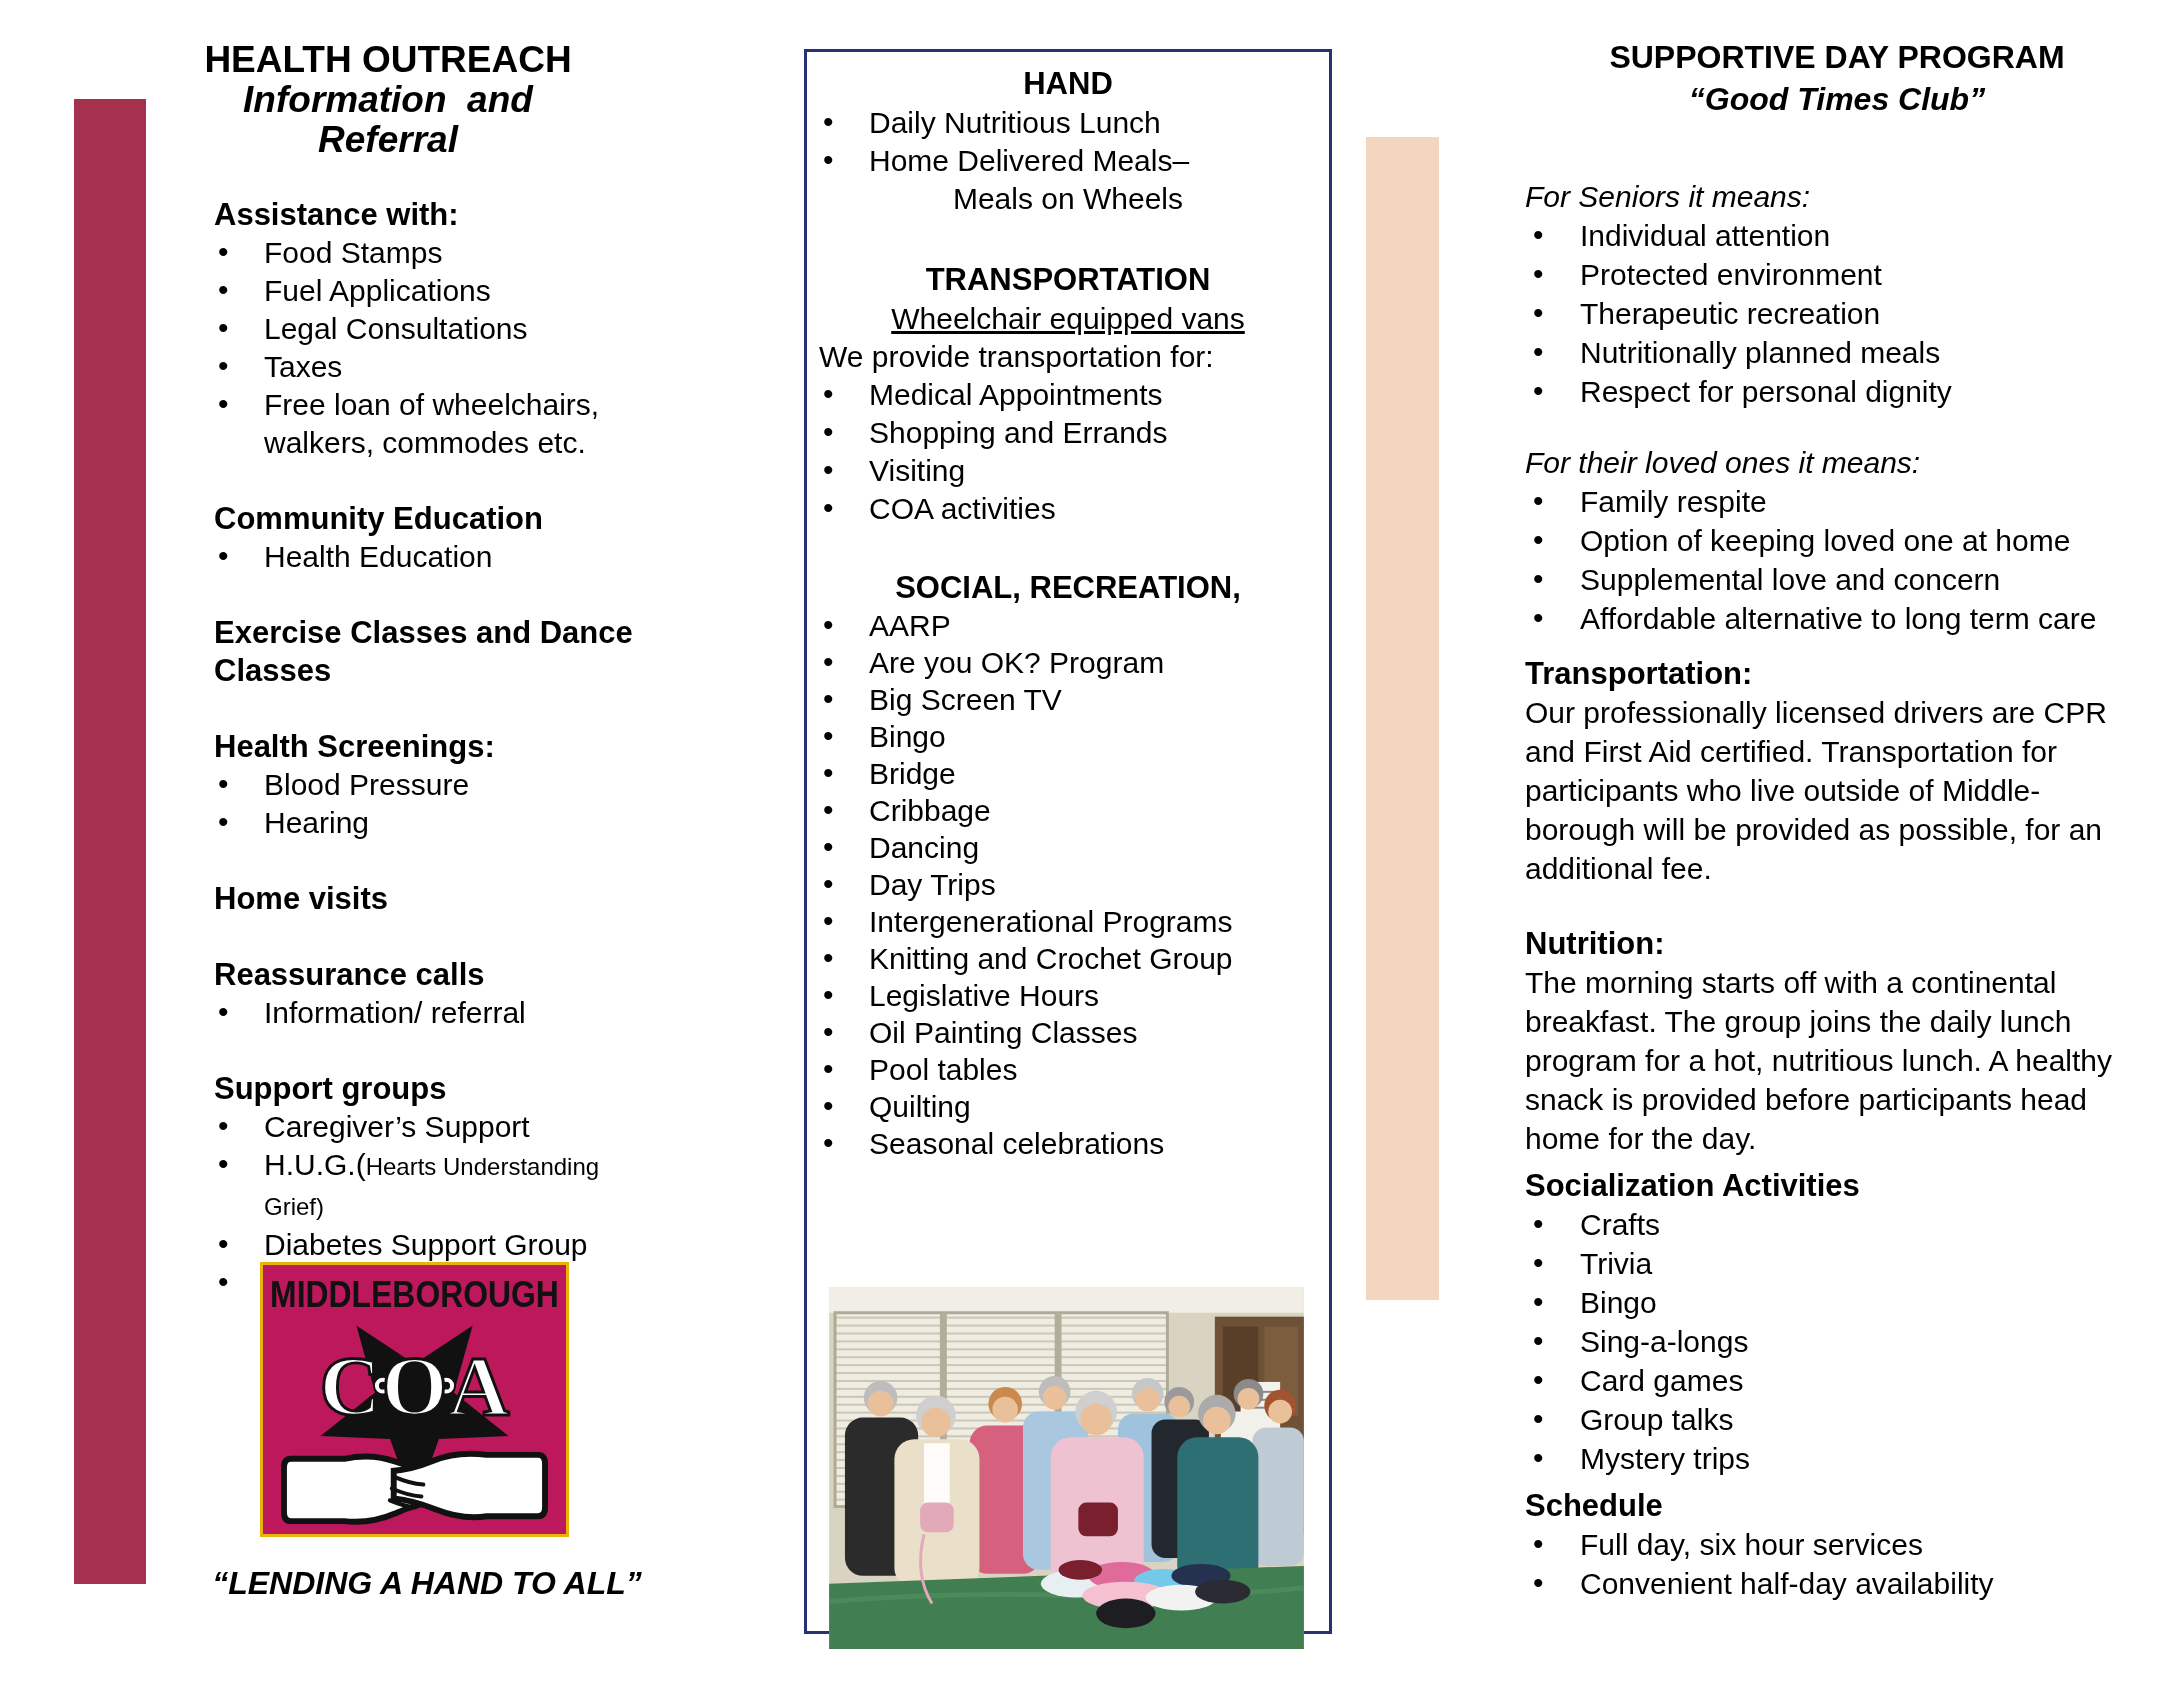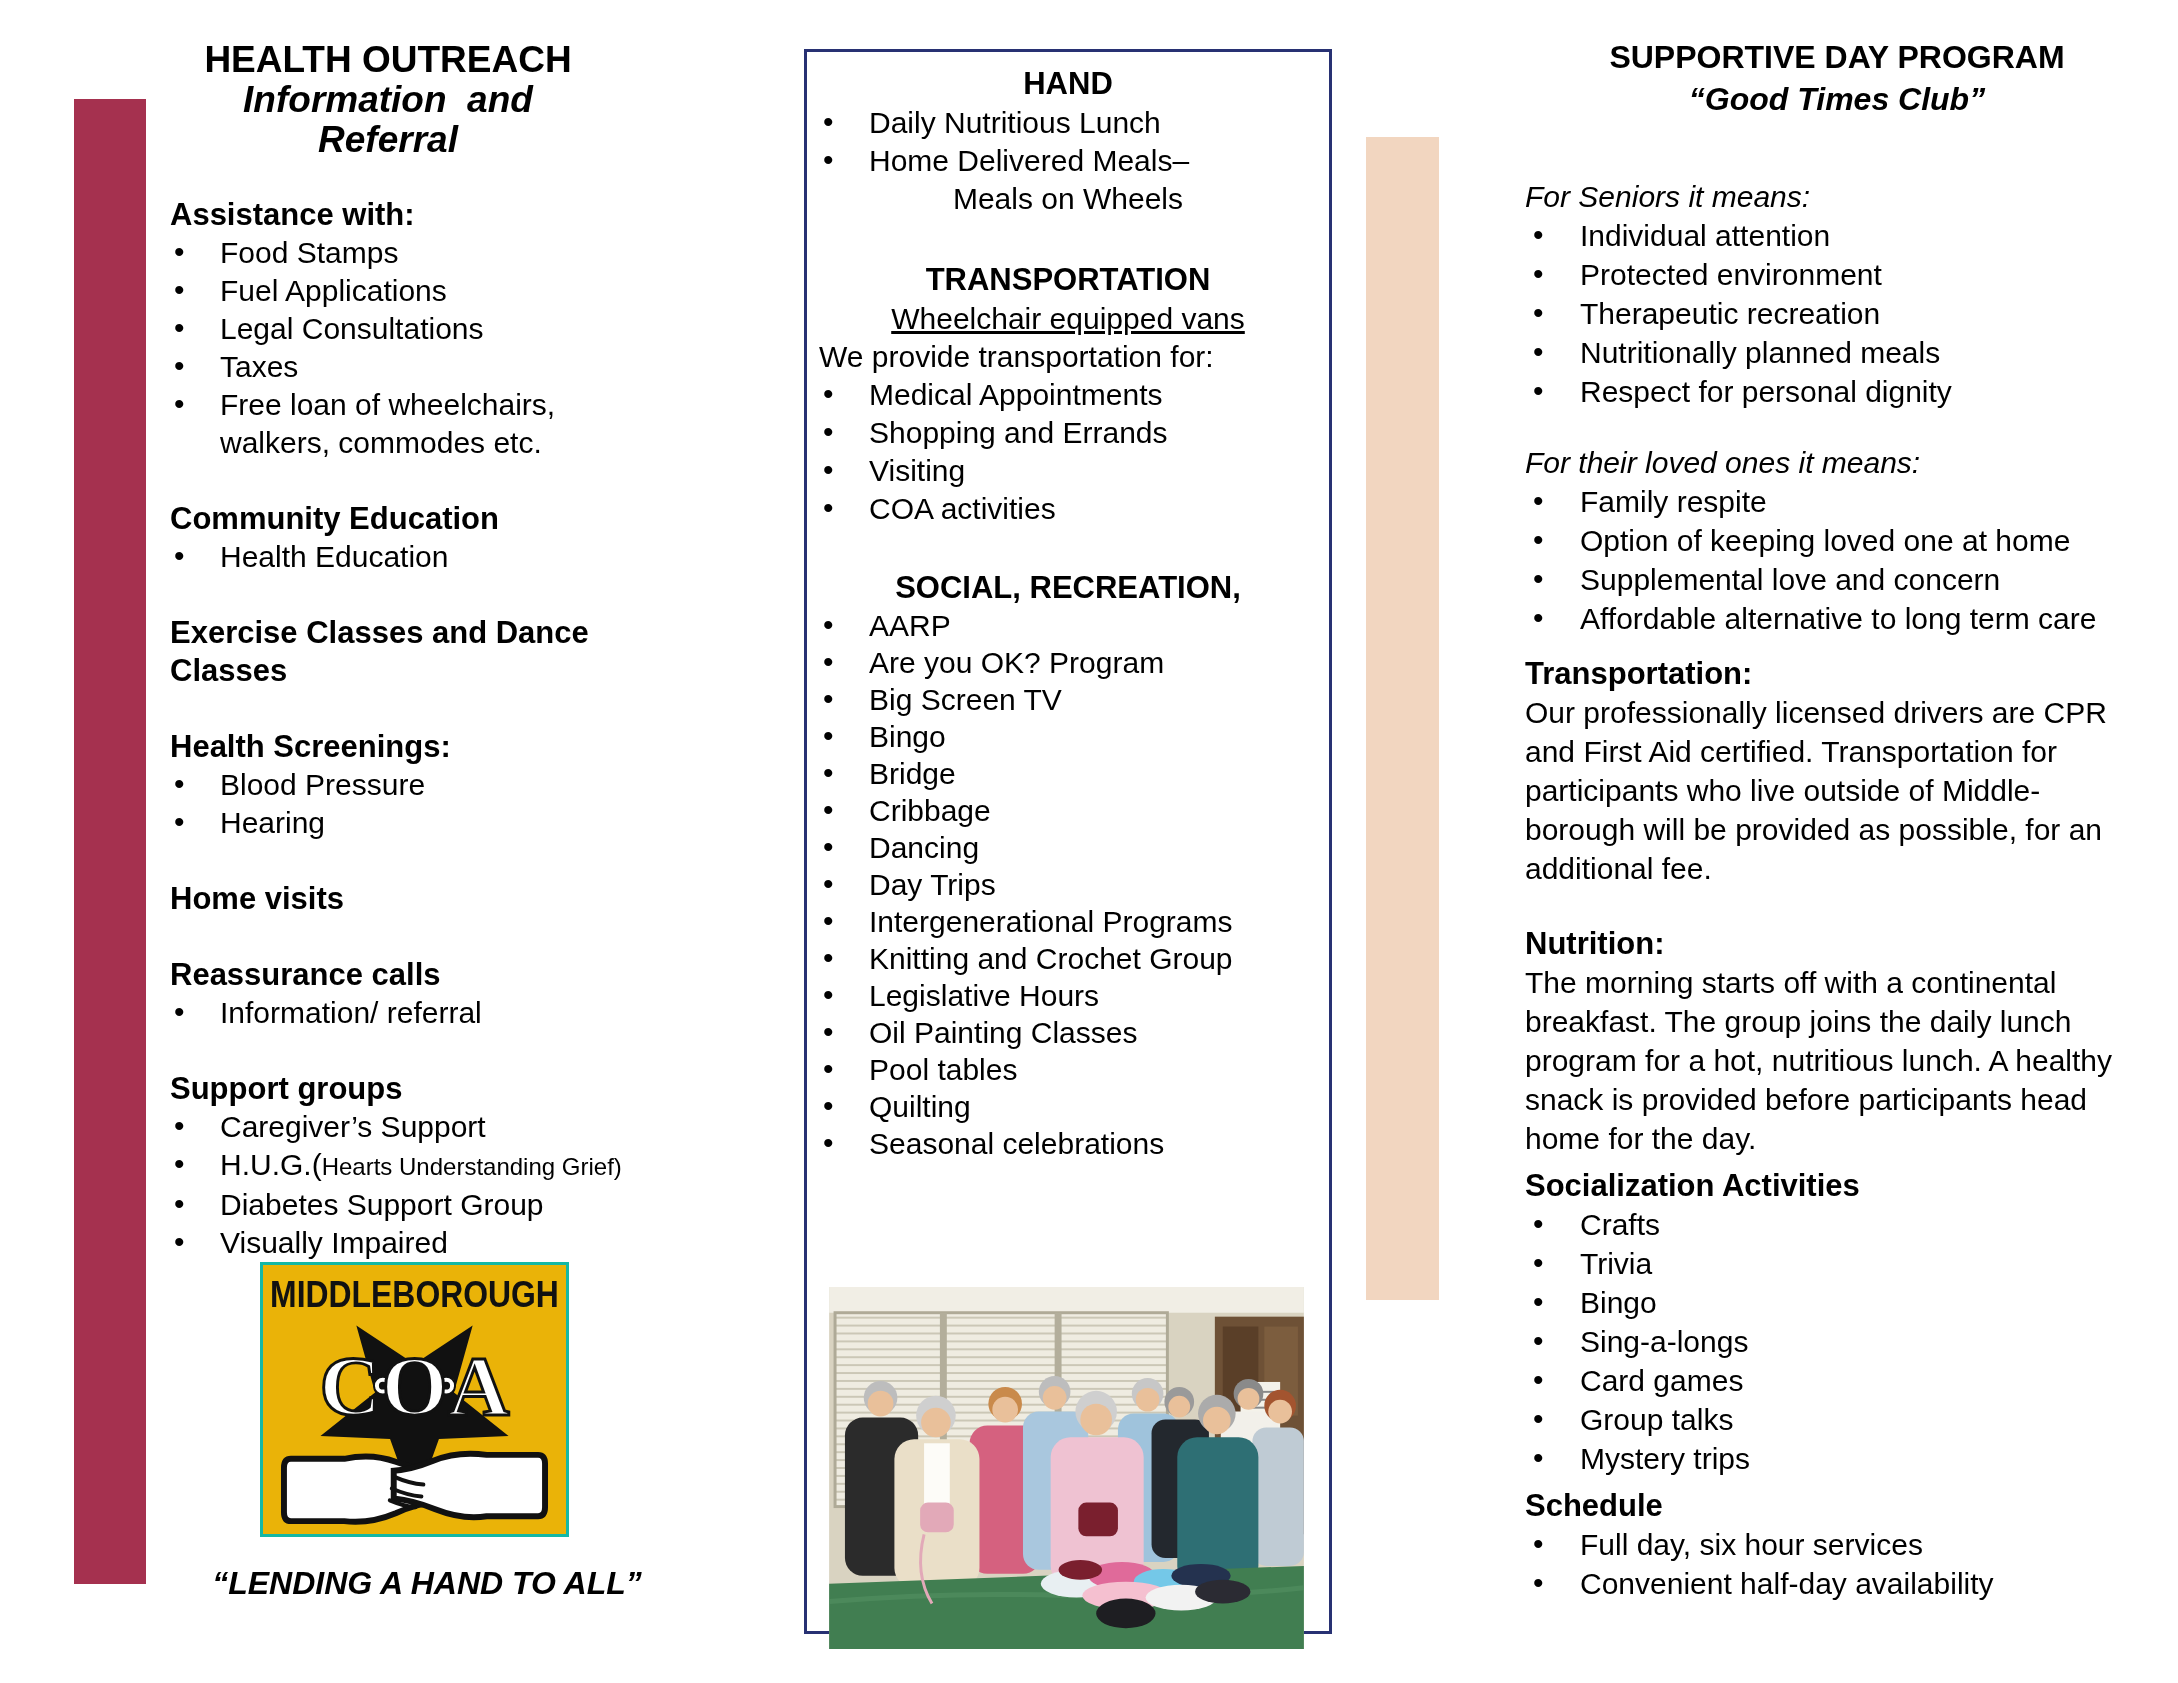--- a/index.html
+++ b/index.html
@@ -14,33 +14,33 @@
   
   .bar-maroon { position:absolute; left:74px; top:99px; width:72px; height:1485px; background:#A5314F; }
   .bar-peach  { position:absolute; left:1366px; top:137px; width:73px; height:1163px; background:#F2D6C0; }
 
   
   .col-left { position:absolute; left:170px; top:40px; width:465px; }
   .col-left .title, .col-left .subtitle {
     width:436px; text-align:center; font-weight:700; font-size:37px; line-height:40px;
   }
   .col-left .subtitle { font-style:italic; }
-  .sec { margin-top:36px; }
+  .sec { margin-top:36px;margin-left:44px; }
   .sec + .sec { margin-top:38px; }
   .h { font-weight:700; font-size:31px; }
 
   ul.b { list-style:none; margin:0; padding:0; }
   ul.b li { position:relative; padding-left:50px; }
   ul.b li::before { content:"•"; position:absolute; left:4px; top:-1px; }
   .small-note { font-size:24px; }
 
   
   .logo-box {
     position:absolute; left:260px; top:1262px; width:309px; height:275px;
-    border:3px solid #14b8a6; box-sizing:border-box; background:#eab308;
+    border:3px solid #eab308; box-sizing:border-box; background:#be185d;
   }
   .tagline {
     position:absolute; left:150px; top:1564px; width:554px; text-align:center;
     font-style:italic; font-weight:700; font-size:32px;
   }
 
   
   .mid-box {
     position:absolute; left:804px; top:49px; width:528px; height:1585px;
     border:3px solid #283173; box-sizing:border-box; padding:12px 12px 0 12px;

